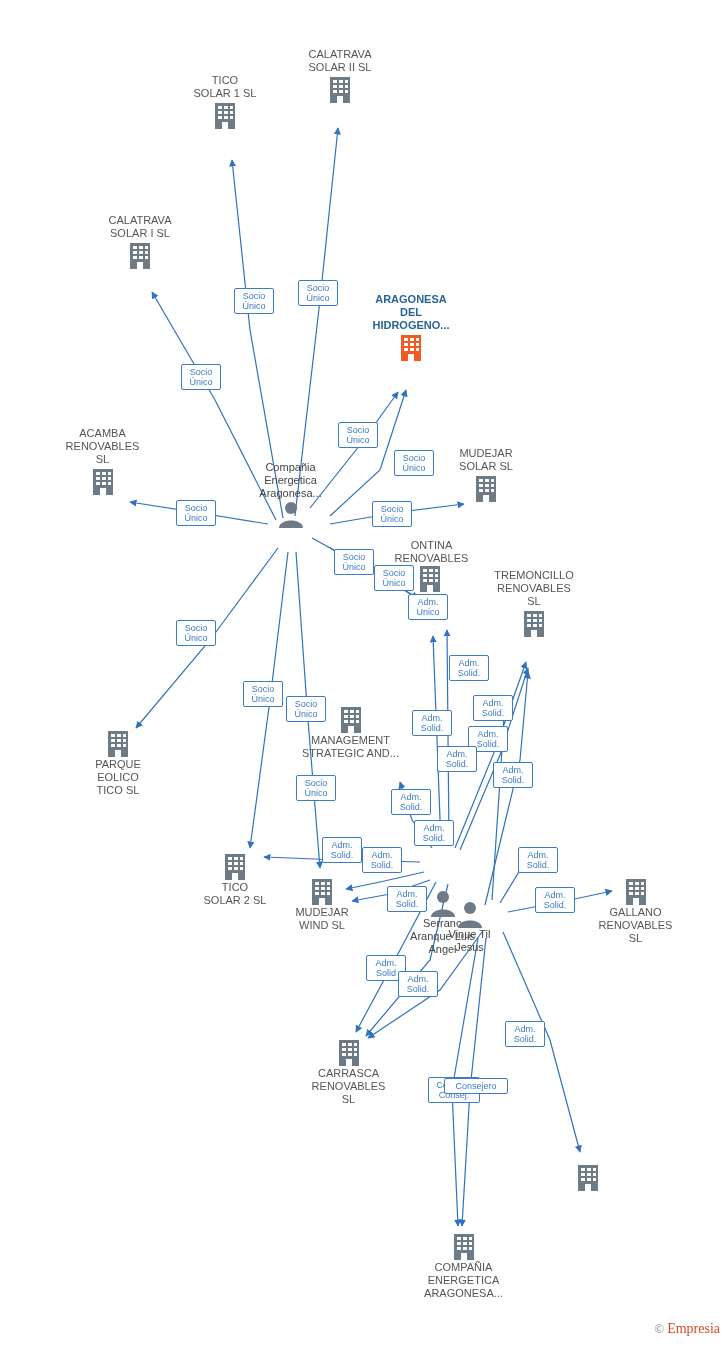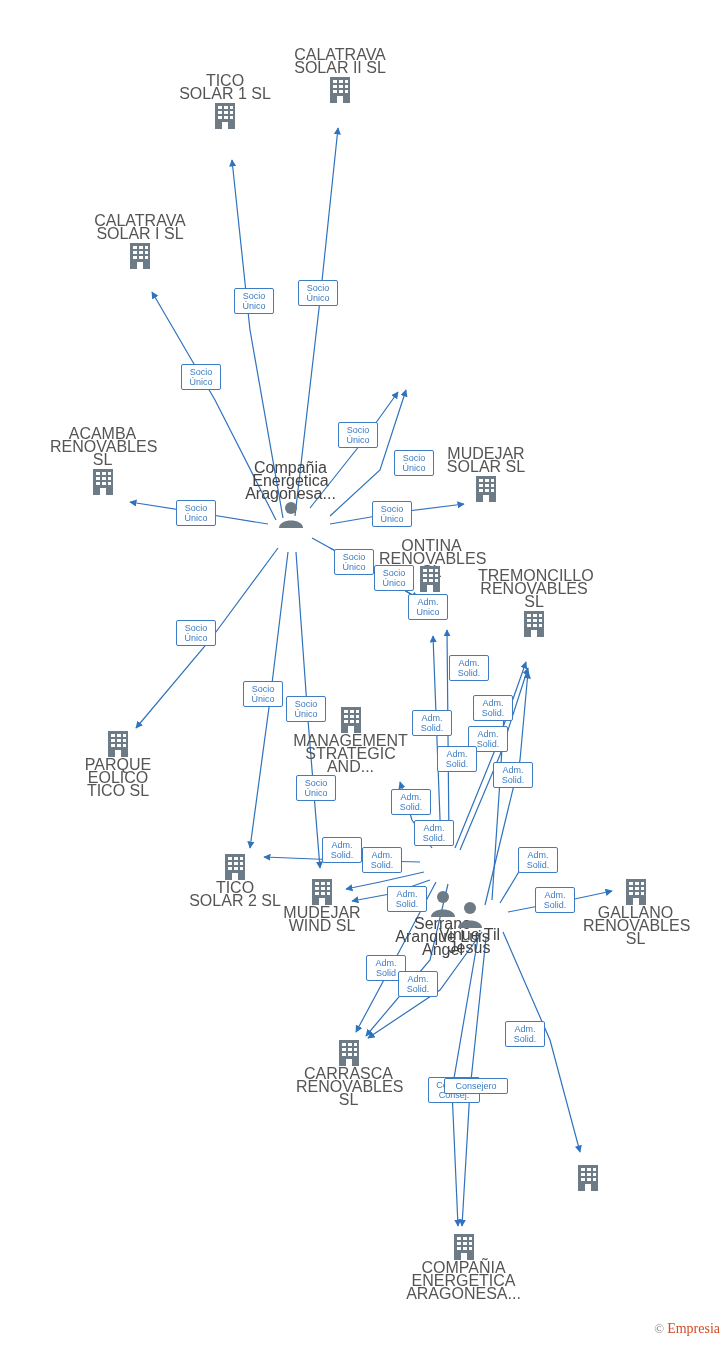--- a/index.html
+++ b/index.html
@@ -23,21 +23,21 @@
     top: 0;
     width: 728px;
     height: 1345px;
     pointer-events: none;
   }
   .node {
     position: absolute;
     text-align: center;
   }
   .node-label {
-    font-size: 16px;
+    font-size: 11px;
     line-height: 13px;
     color: #555555;
     white-space: pre-line;
   }
   .node-label.highlight {
     color: #2a6496;
     font-weight: bold;
   }
   .node-label.person {
     color: #444444;
@@ -185,20 +185,42 @@
             <rect x="18" y="11" width="3" height="3"></rect>
             <rect x="6" y="16" width="4" height="3"></rect>
             <rect x="12" y="16" width="4" height="3"></rect>
             <rect x="18" y="16" width="3" height="3"></rect>
             <rect x="10" y="22" width="6" height="7"></rect>
           </g>
         </svg>
     </span>
   </div>
 
+  <div class="node" style="left:352px; top:293px; width:118px;">
+    <div class="node-label highlight">ARAGONESA
+DEL
+HIDROGENO...</div>
+    <span class="icon-wrap">
+      <svg width="26" height="30" viewBox="0 0 26 30">
+          <rect x="3" y="3" width="20" height="26" fill="#f15a22"></rect>
+          <g fill="#ffffff">
+            <rect x="6" y="6" width="4" height="3"></rect>
+            <rect x="12" y="6" width="4" height="3"></rect>
+            <rect x="18" y="6" width="3" height="3"></rect>
+            <rect x="6" y="11" width="4" height="3"></rect>
+            <rect x="12" y="11" width="4" height="3"></rect>
+            <rect x="18" y="11" width="3" height="3"></rect>
+            <rect x="6" y="16" width="4" height="3"></rect>
+            <rect x="12" y="16" width="4" height="3"></rect>
+            <rect x="18" y="16" width="3" height="3"></rect>
+            <rect x="10" y="22" width="6" height="7"></rect>
+          </g>
+        </svg>
+    </span>
+  </div>
 
   <div class="node" style="left:50px; top:427px; width:105px;">
     <div class="node-label">ACAMBA
 RENOVABLES
 SL</div>
     <span class="icon-wrap">
       <svg width="26" height="30" viewBox="0 0 26 30">
           <rect x="3" y="3" width="20" height="26" fill="#6d7b86"></rect>
           <g fill="#ffffff">
             <rect x="6" y="6" width="4" height="3"></rect>

